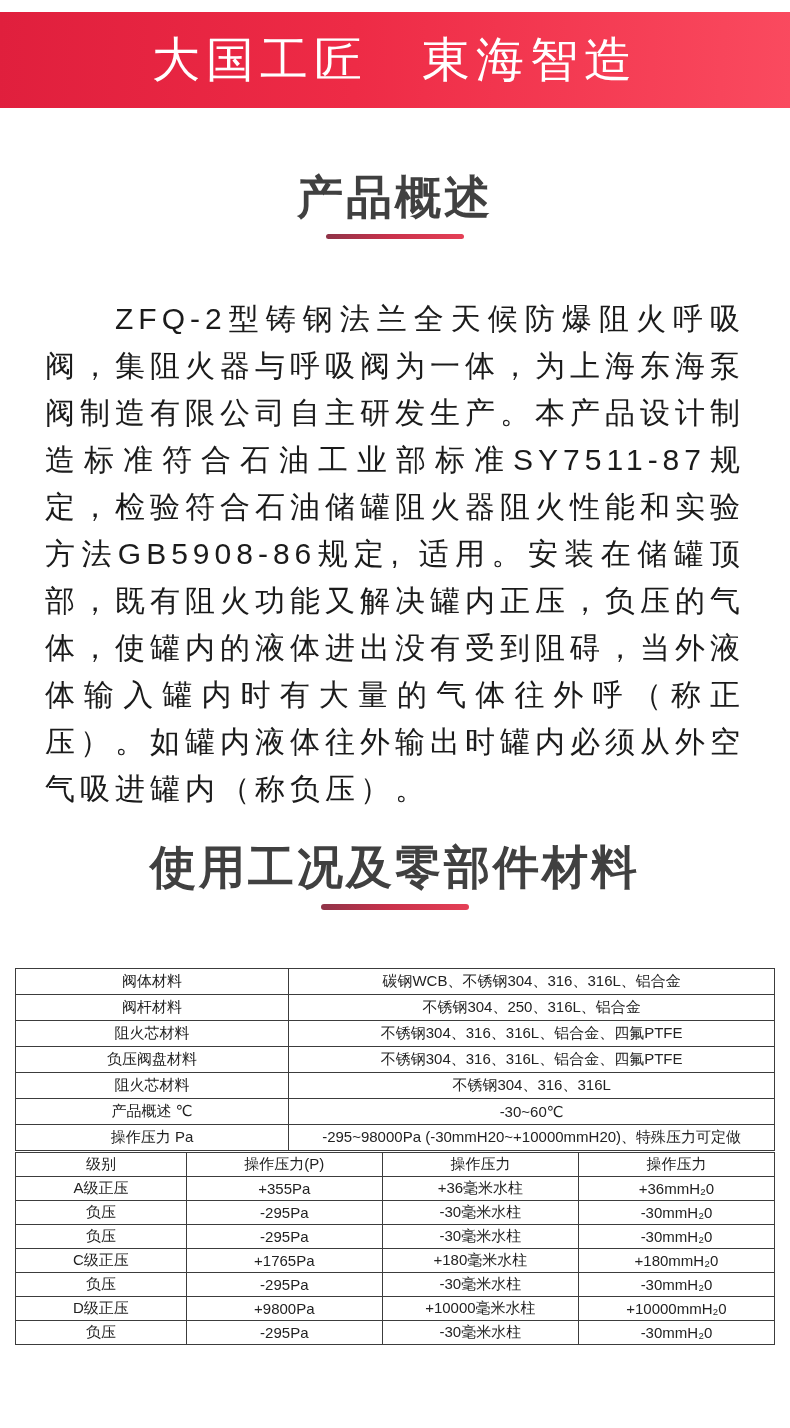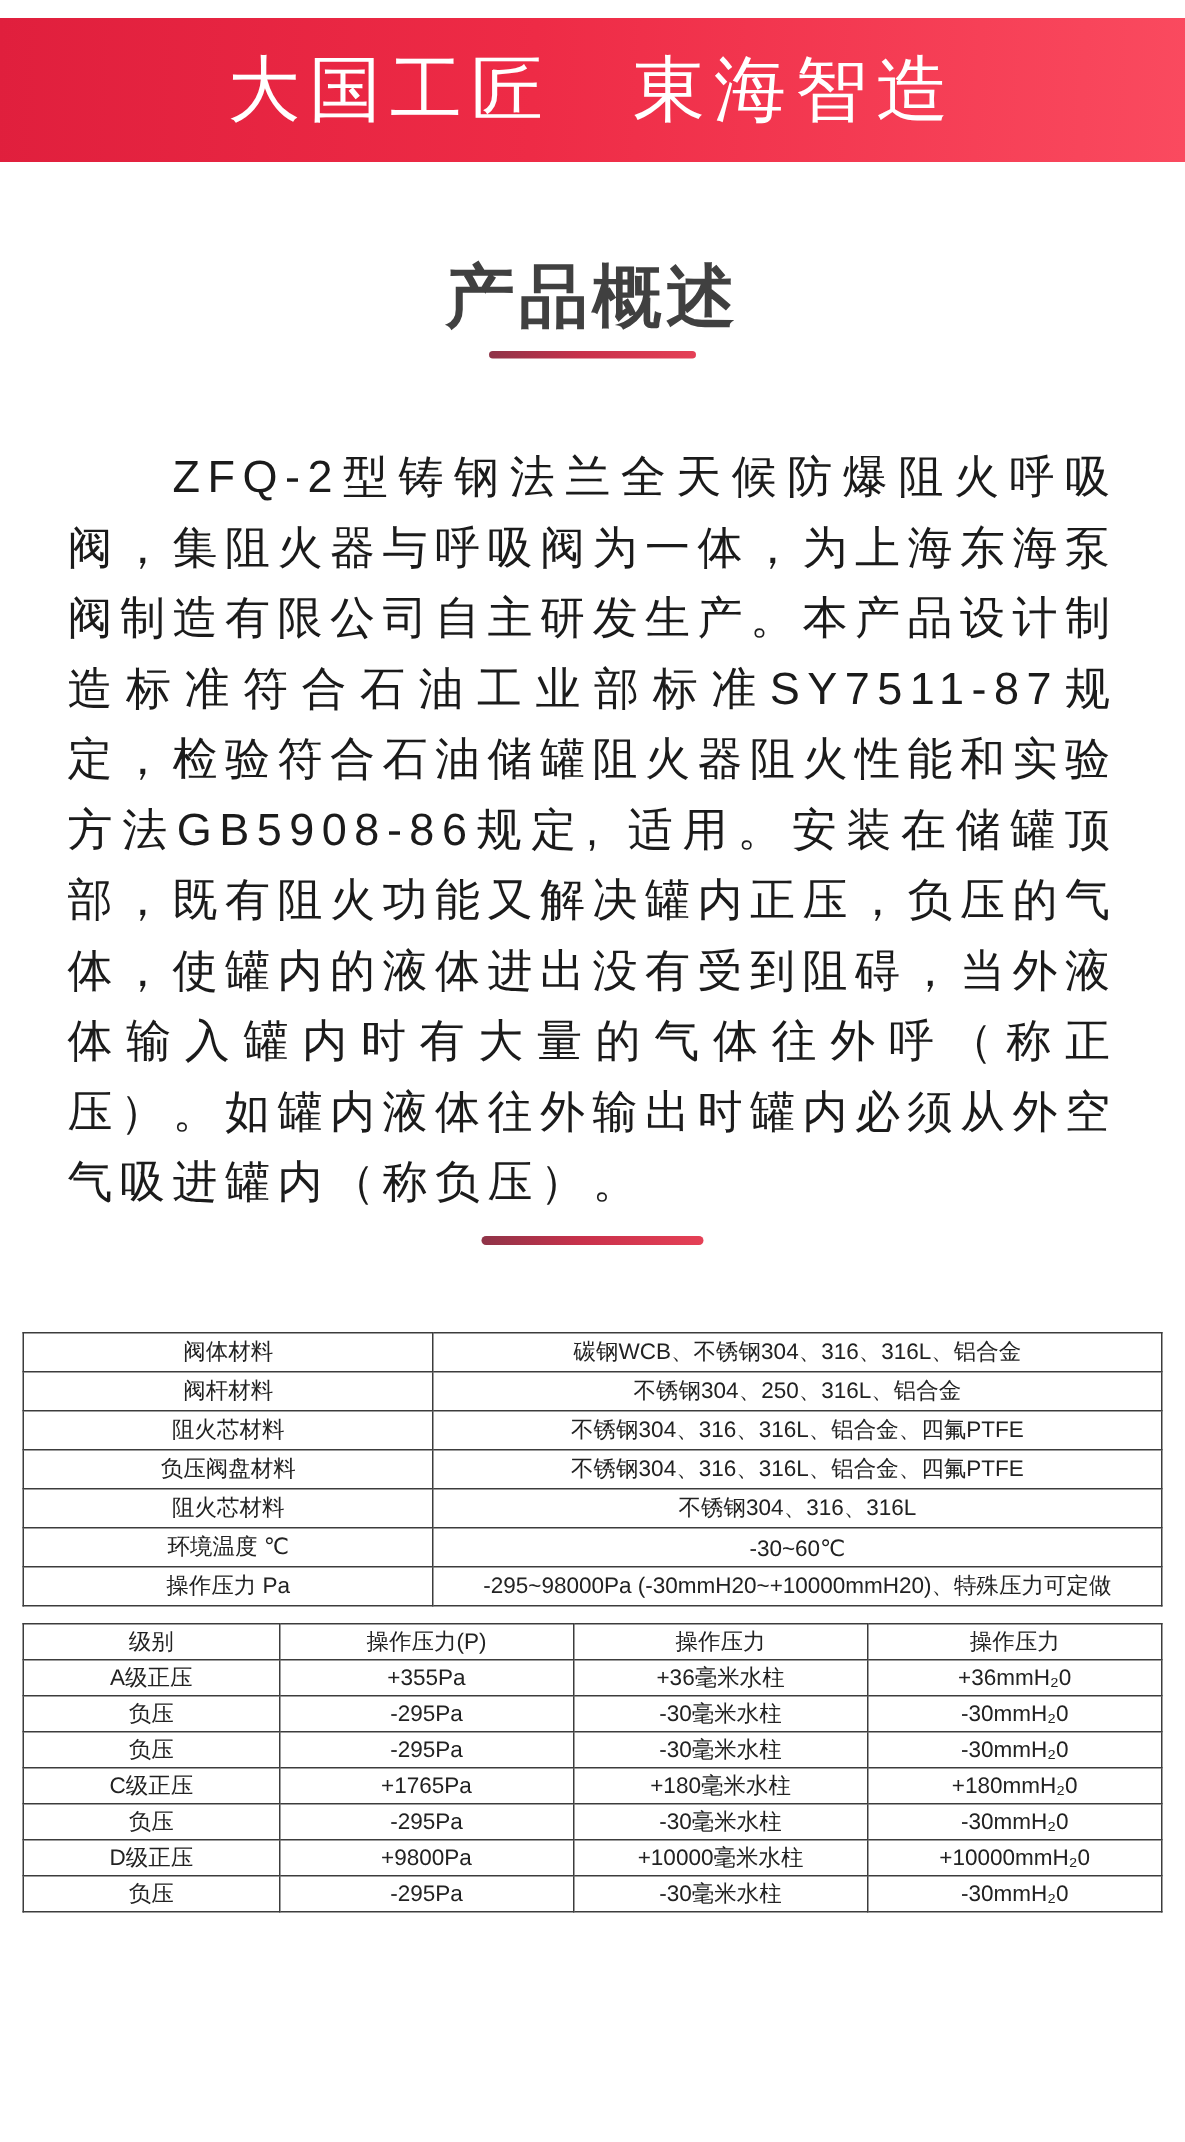--- a/index.html
+++ b/index.html
@@ -77,40 +77,41 @@
     text-align: center;
     vertical-align: middle;
     padding: 0 4px;
     white-space: nowrap;
     overflow: hidden;
   }
   .materials-table { margin-top: 58px; }
   .materials-table td { height: 26px; }
   .materials-table td.label-cell { width: 36%; }
 
-  .pressure-table { margin-top: 11px; border-radius: 14px; }
+  .pressure-table { margin-top: 1px; border-radius: 14px; }
   .pressure-table td { height: 24px; }
   .pressure-table td.col-0 { width: 22.5%; }
 </style>
 </head>
 <body>
 
 <div class="page">
 
   <header class="banner">
     <span class="banner-title">大国工匠　東海智造</span>
   </header>
 
   <section>
     <h1 class="section-title">产品概述</h1>
     <div class="title-underline"></div>
     <p class="para">ZFQ-2型铸钢法兰全天候防爆阻火呼吸阀，集阻火器与呼吸阀为一体，为上海东海泵阀制造有限公司自主研发生产。本产品设计制造标准符合石油工业部标准SY7511-87规定，检验符合石油储罐阻火器阻火性能和实验方法GB5908-86规定, 适用。安装在储罐顶部，既有阻火功能又解决罐内正压，负压的气体，使罐内的液体进出没有受到阻碍，当外液体输入罐内时有大量的气体往外呼（称正压）。如罐内液体往外输出时罐内必须从外空气吸进罐内（称负压）。</p>
   </section>
 
   <section>
+    <h2 class="section-title usage-title">使用工况及零部件材料</h2>
     <div class="title-underline underline-2"></div>
 
     <table class="materials-table">
       <tbody>
         <tr>
           <td class="label-cell">阀体材料</td>
           <td>碳钢WCB、不锈钢304、316、316L、铝合金</td>
         </tr>
         <tr>
           <td class="label-cell">阀杆材料</td>
@@ -122,21 +123,21 @@
         </tr>
         <tr>
           <td class="label-cell">负压阀盘材料</td>
           <td>不锈钢304、316、316L、铝合金、四氟PTFE</td>
         </tr>
         <tr>
           <td class="label-cell">阻火芯材料</td>
           <td>不锈钢304、316、316L</td>
         </tr>
         <tr>
-          <td class="label-cell">环境温度 ℃</td>
+          <td class="label-cell">产品概述 ℃</td>
           <td>-30~60℃</td>
         </tr>
         <tr>
           <td class="label-cell">操作压力 Pa</td>
           <td>-295~98000Pa (-30mmH20~+10000mmH20)、特殊压力可定做</td>
         </tr>
       </tbody>
     </table>
 
     <table class="pressure-table">

